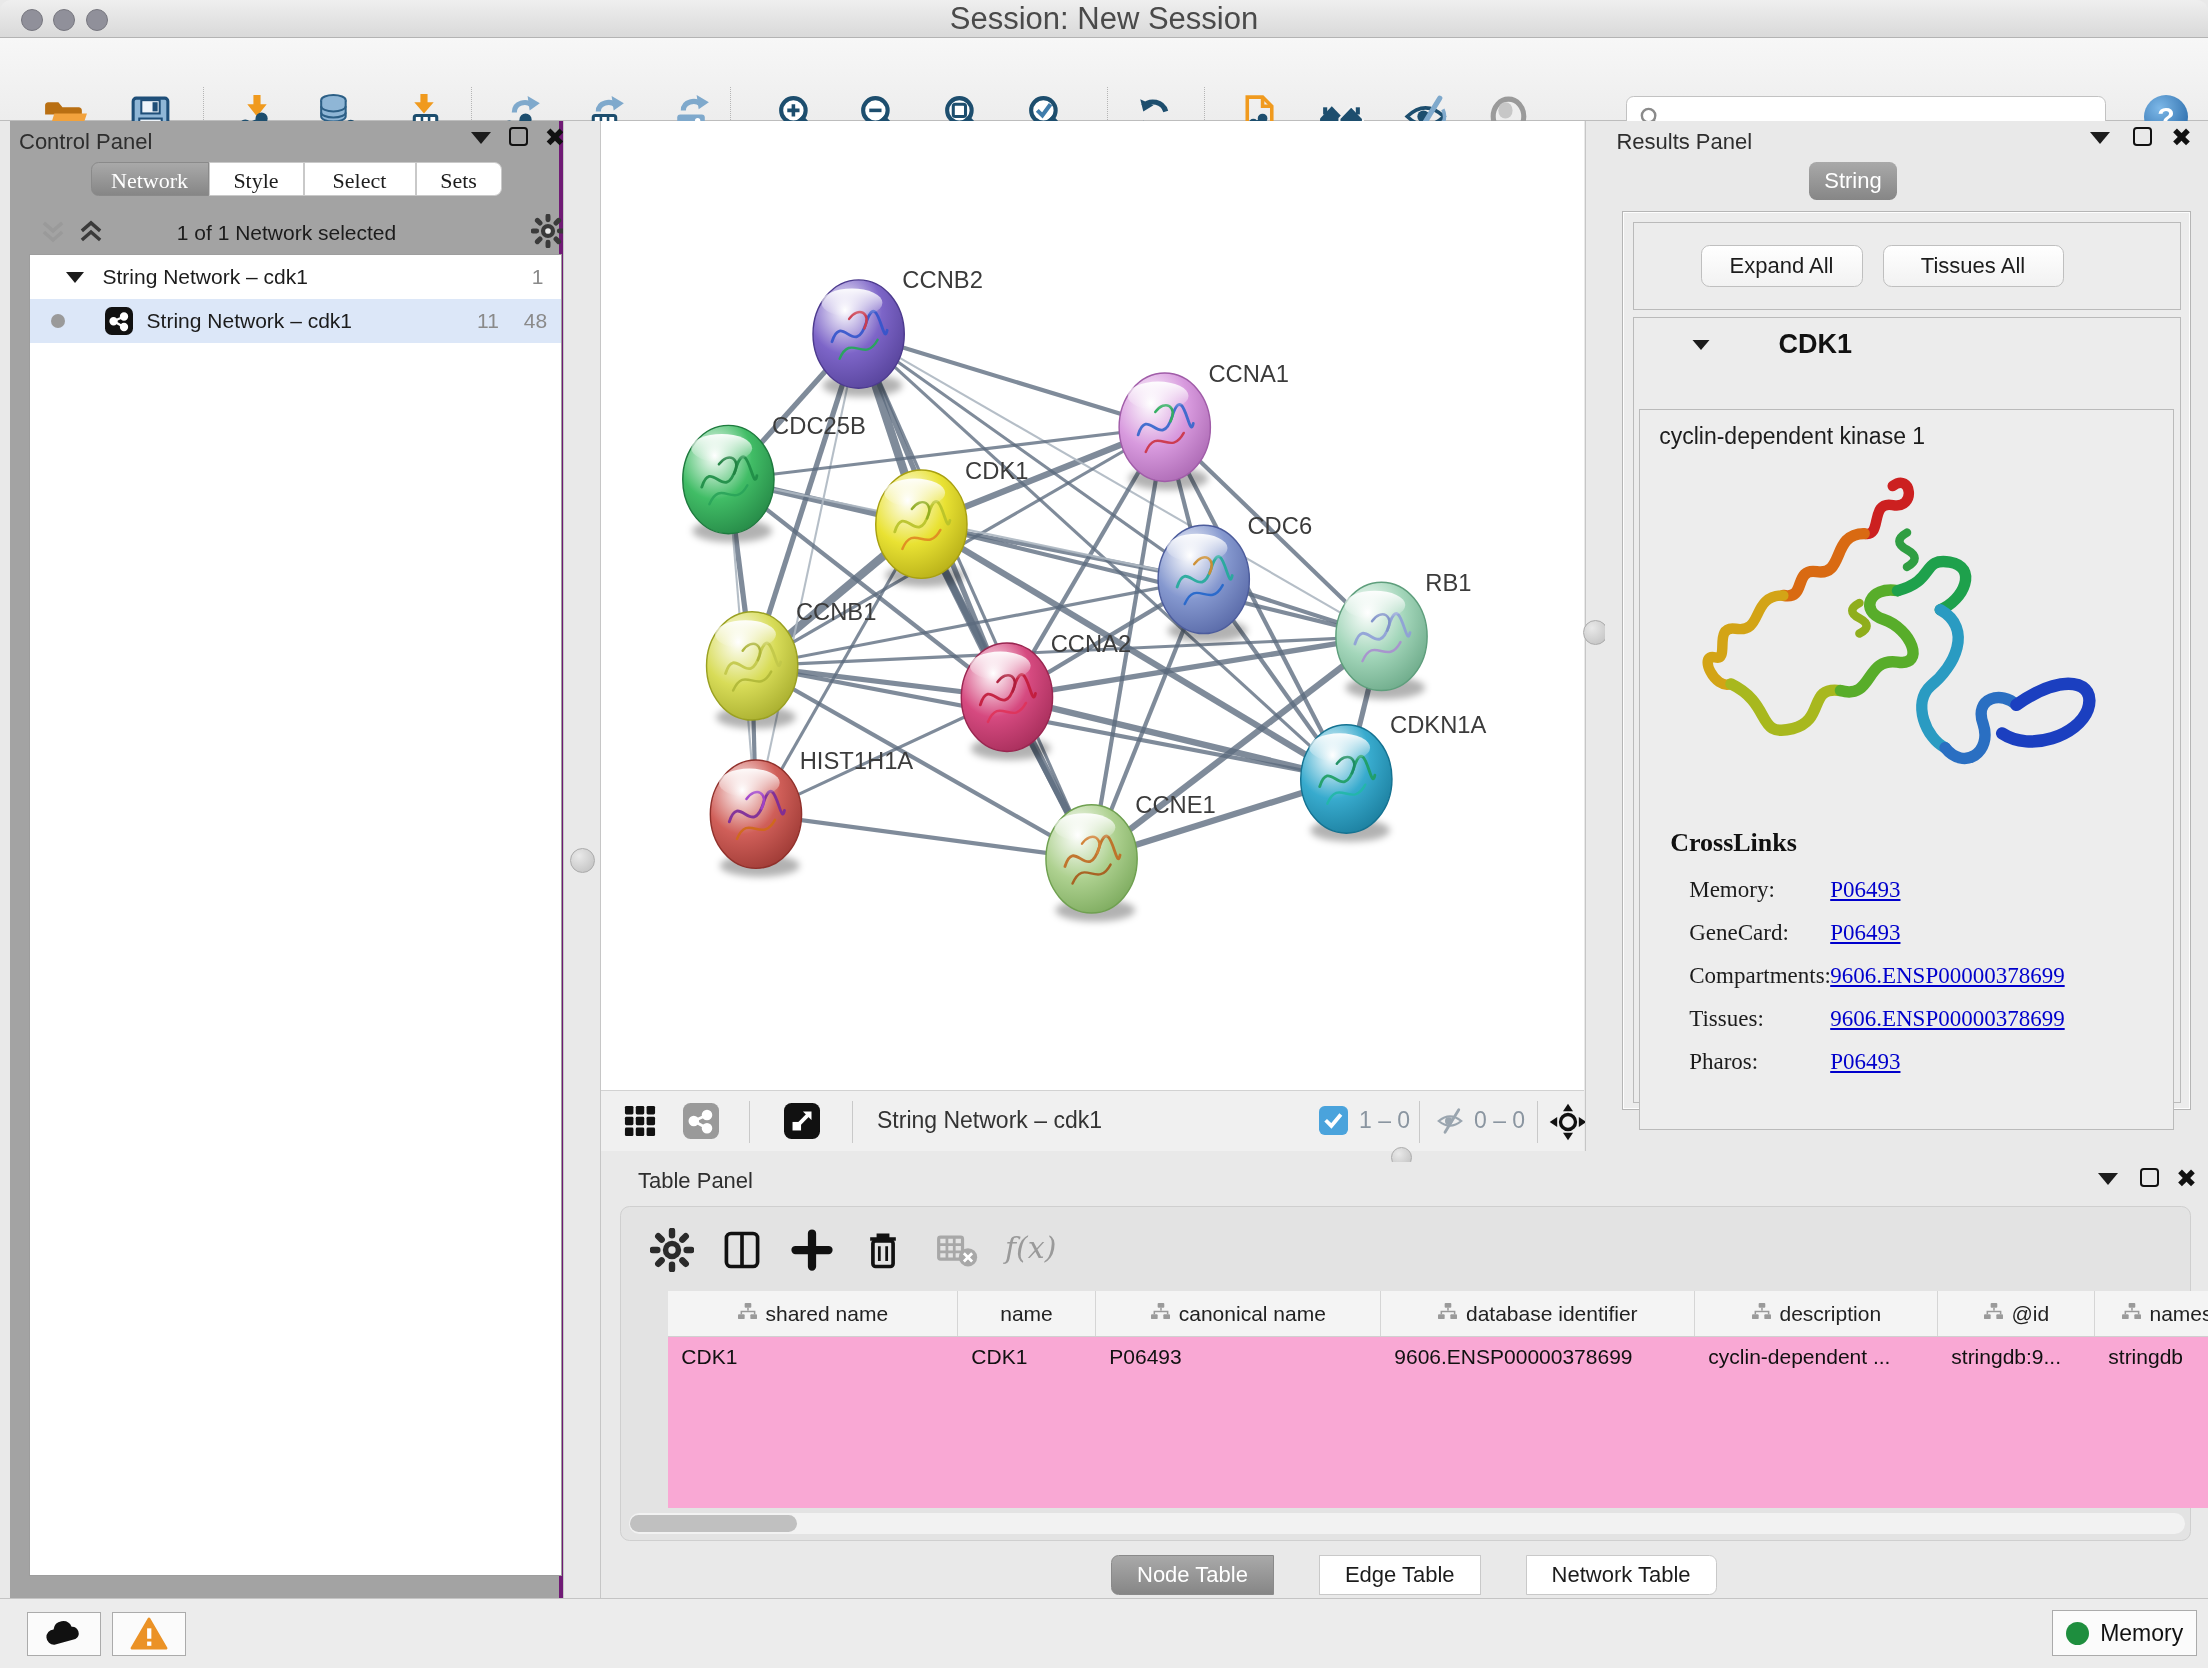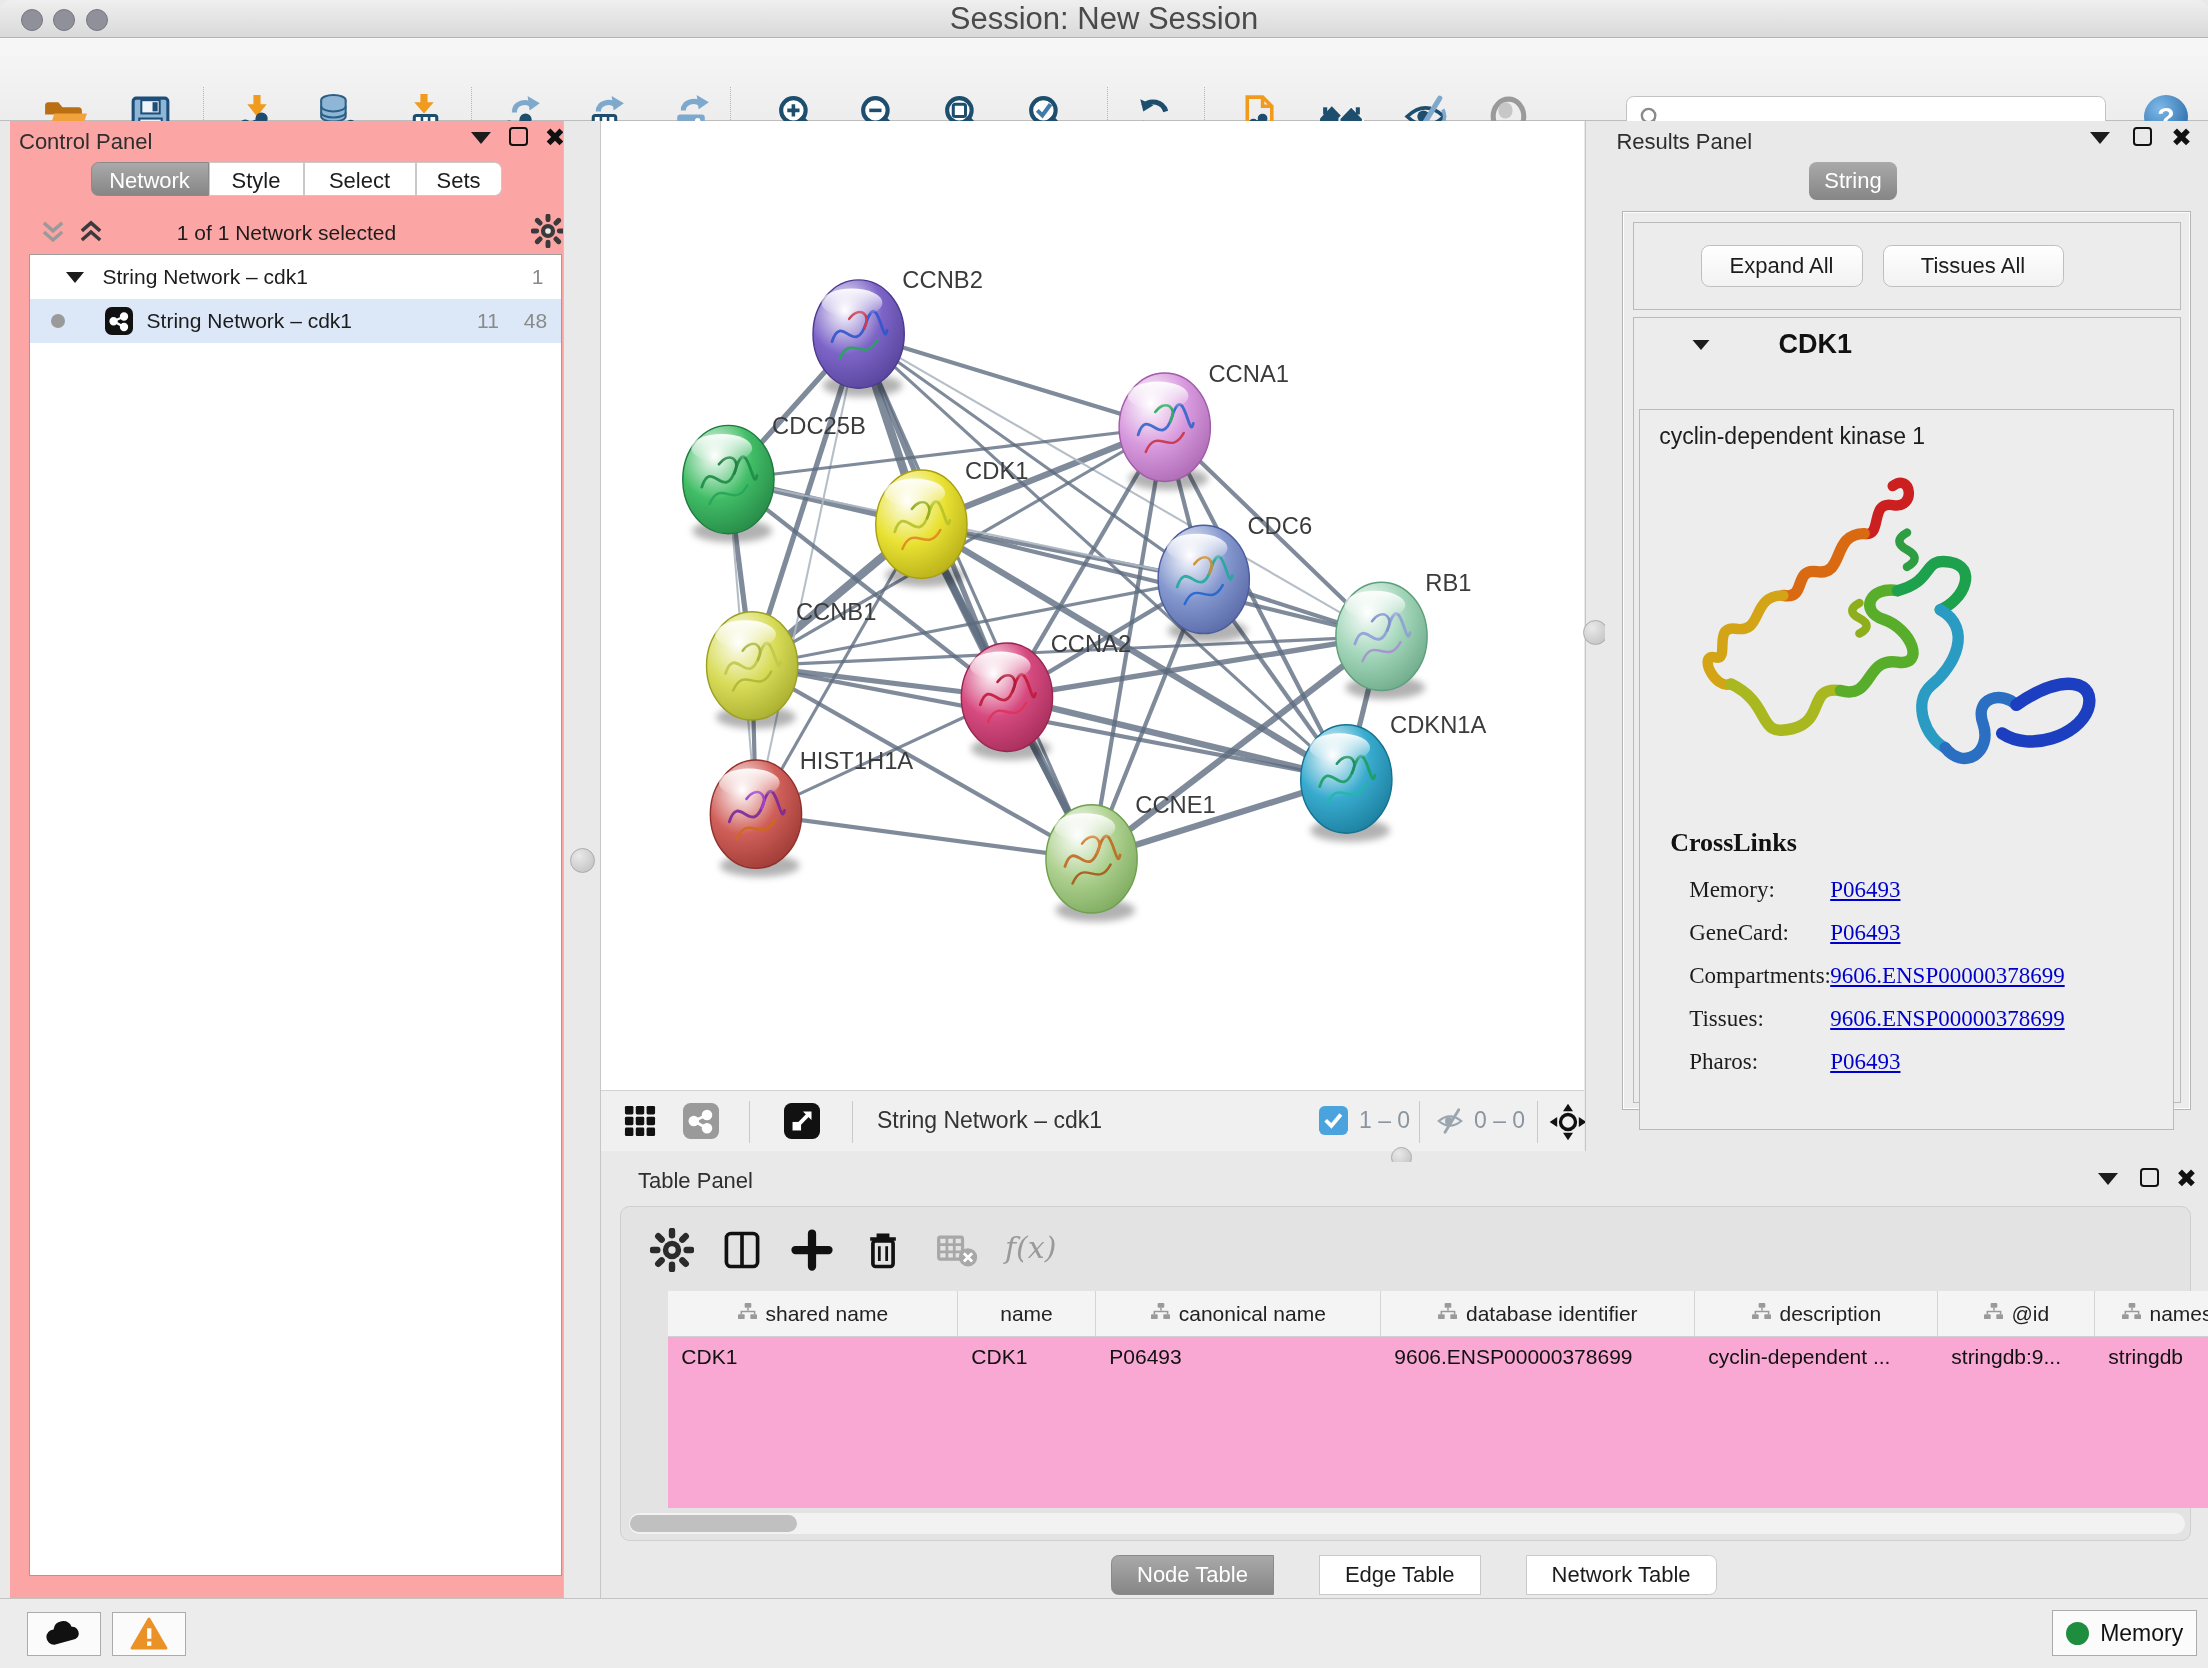--- a/index.html
+++ b/index.html
@@ -29,23 +29,23 @@
     font-weight:bold; text-align:center; line-height:44px; }
 
   
   .panel-title { font-size:22px; color:#2e2e2e; }
   .mini-tri { width:0; height:0; border-left:10.5px solid transparent; border-right:10.5px solid transparent;
     border-top:12.4px solid #1c1c1c; display:inline-block; }
   .mini-float { width:19px; height:19px; border:2.9px solid #111; border-radius:3.8px; display:inline-block; }
   .mini-x { font-size:25px; font-weight:bold; color:#111; line-height:19px; }
 
   
-  .cpanel { left:9.5px; top:121px; width:554px; height:1477px; background:#fca5a5; border-right:1px solid #701a75; }
+  .cpanel { left:9.5px; top:121px; width:554px; height:1477px; background:#a3a3a3; border-right:5px solid #701a75; }
   .tabrow .tab { position:absolute; top:0; height:34px; background:#fff; border:1px solid #c9c9c9;
-    font-size:22px; text-align:center; line-height:36px; color:#1c1c1c; }
+    font-size:22px; text-align:center; line-height:36px; color:#1c1c1c;font-family:Liberation Serif, serif; }
   .tab.sel { background:linear-gradient(#a9a9a9,#868686); color:#fff; border-color:#8a8a8a; }
   .treebox { position:absolute; left:19px; top:133px; width:533px; height:1322px; background:#fff; border:1px solid #9d9d9d; }
   .treerow { position:relative; height:44px; font-size:21px; color:#1c1c1c; display:flex; align-items:center; }
   .treerow.sel { background:#dce7f8; }
   .tcount { color:#8a8a8a; }
   .share-badge { width:28.5px; height:28.5px; border-radius:6.7px; background:#111; display:inline-block; position:relative; }
   .gray-dot { width:14.3px; height:14.3px; border-radius:50%; background:#9a9a9a; display:inline-block; }
 
   
   .vsplit { background:#e9e9e9; }

